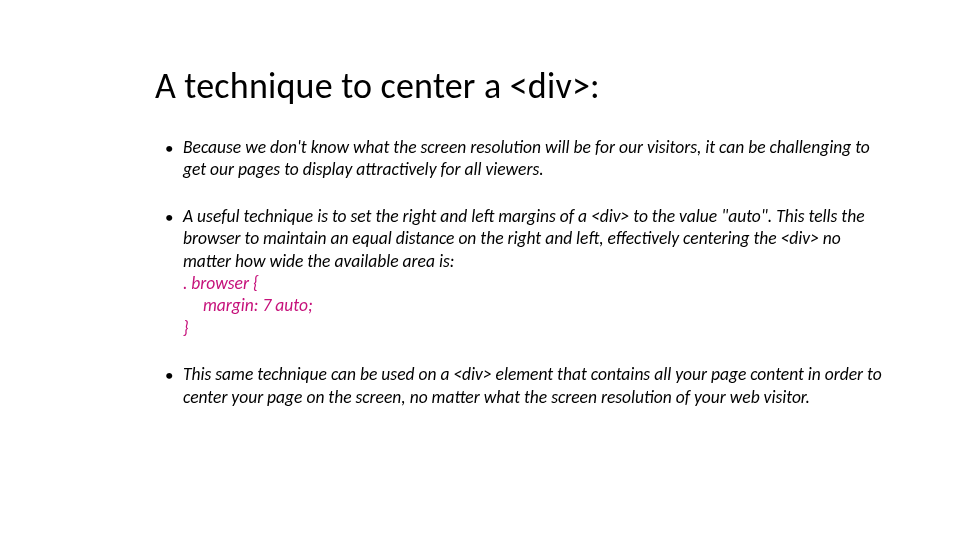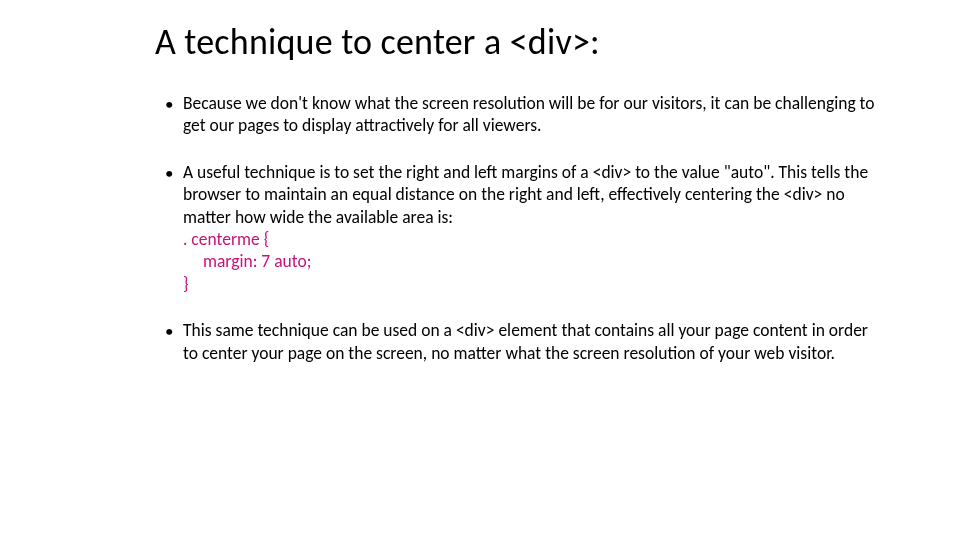--- a/index.html
+++ b/index.html
@@ -5,20 +5,21 @@
     * { margin: 0; padding: 0; box-sizing: border-box; }
     body {
       width: 960px;
       height: 540px;
       background: #fff;
       font-family: Calibri, "Segoe UI", Arial, sans-serif;
       color: #000;
     }
     .slide {
       padding: 20px 75px 20px 155px;
+      margin-top: 44px;
     }
     .title {
       font-size: 36px;
       font-weight: 400;
       color: #000;
       margin-bottom: 28px;
       letter-spacing: 0.2px;
     }
     .content {
       padding-left: 10px;
@@ -30,20 +31,21 @@
       line-height: 1.28;
     }
     .bullet-mark {
       flex: 0 0 18px;
       font-size: 17px;
       line-height: 1.28;
       padding-top: 2px;
     }
     .bullet-body {
       flex: 1;
+      font-style: italic;
     }
     .code {
       color: #c6127b;
     }
     .code-indent {
       padding-left: 20px;
     }
   </style>
 </head>
 <body>
@@ -57,21 +59,21 @@
     <div class="bullet-block">
       <div class="bullet-mark">•</div>
       <div class="bullet-body">Because we don't know what the screen resolution will be for our visitors, it can be challenging to get our pages to display attractively for all viewers.</div>
     </div>
 
     <div class="bullet-block">
       <div class="bullet-mark">•</div>
       <div class="bullet-body">
         <span>A useful technique is to set the right and left margins of a &lt;div&gt; to the value "auto".  This tells the browser to maintain an equal distance on the right and left, effectively centering the &lt;div&gt; no matter how wide the available area is:</span><br>
         <div class="code">
-          <div>. centerme {</div>
+          <div>. browser {</div>
           <div class="code-indent">margin: 7 auto;</div>
           <div>}</div>
         </div>
       </div>
     </div>
 
     <div class="bullet-block">
       <div class="bullet-mark">•</div>
       <div class="bullet-body">This same technique can be used on a &lt;div&gt; element that contains all your page content in order to center your page on the screen, no matter what the screen resolution of your web visitor.</div>
     </div>

